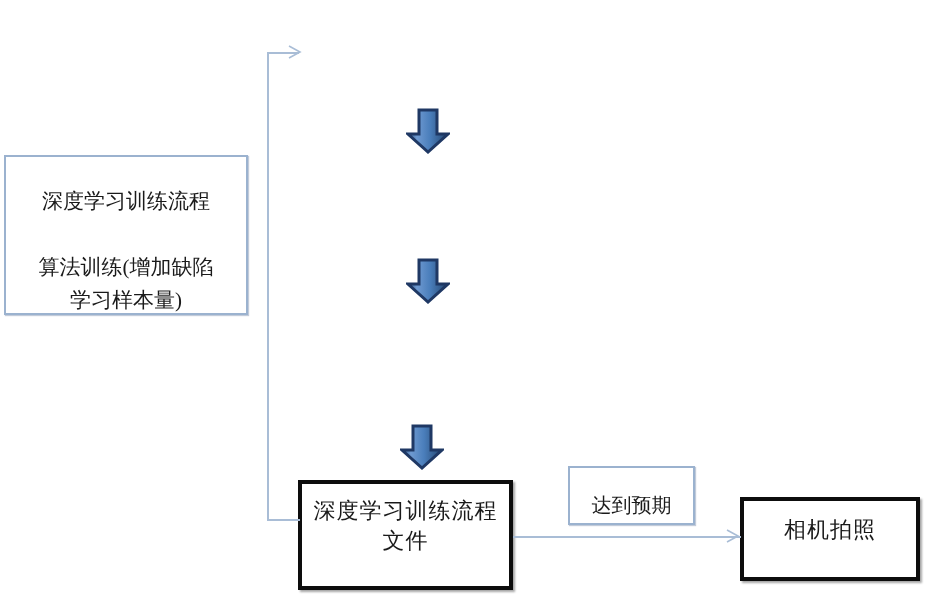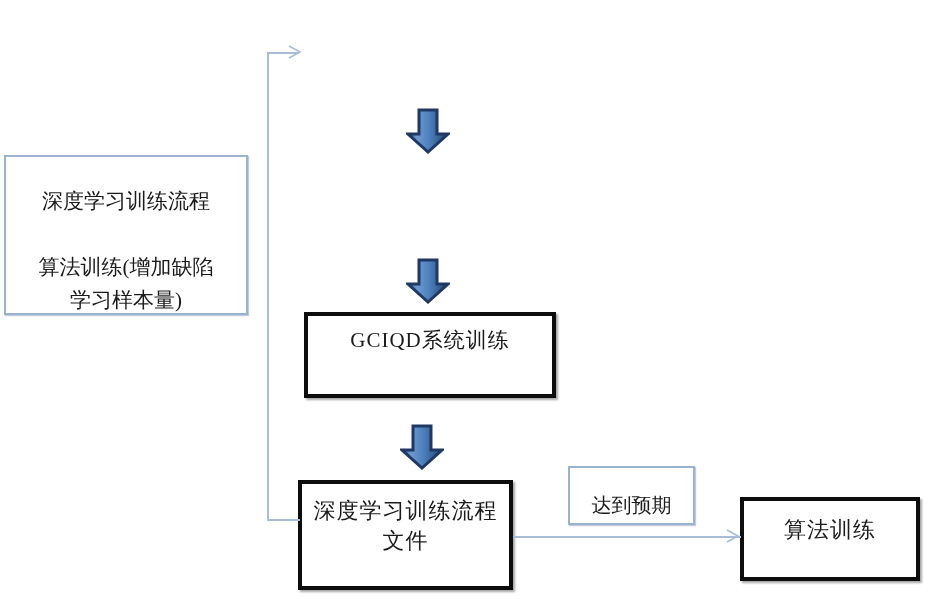--- a/index.html
+++ b/index.html
@@ -109,31 +109,28 @@
   #fb-head   { left: 288px; top: 45px; }
   #done-head { left: 726px; top: 529px; }
 </style>
 </head>
 <body>
 
 <div id="canvas">
 
 
 
-  <div class="node" id="node-train">
-    <span class="node-label">GCIQD系统训练</span>
-  </div>
 
   <div class="node" id="node-update">
     <span class="node-label">深度学习训练流程
 文件</span>
   </div>
 
   <div class="node" id="node-done">
-    <span class="node-label">算法训练</span>
+    <span class="node-label">相机拍照</span>
   </div>
 
   <div class="infobox" id="info-deep">
     <span class="info-label">深度学习训练流程
 
 算法训练(增加缺陷
 学习样本量)</span>
   </div>
 
   <div class="infobox" id="label-expect">

